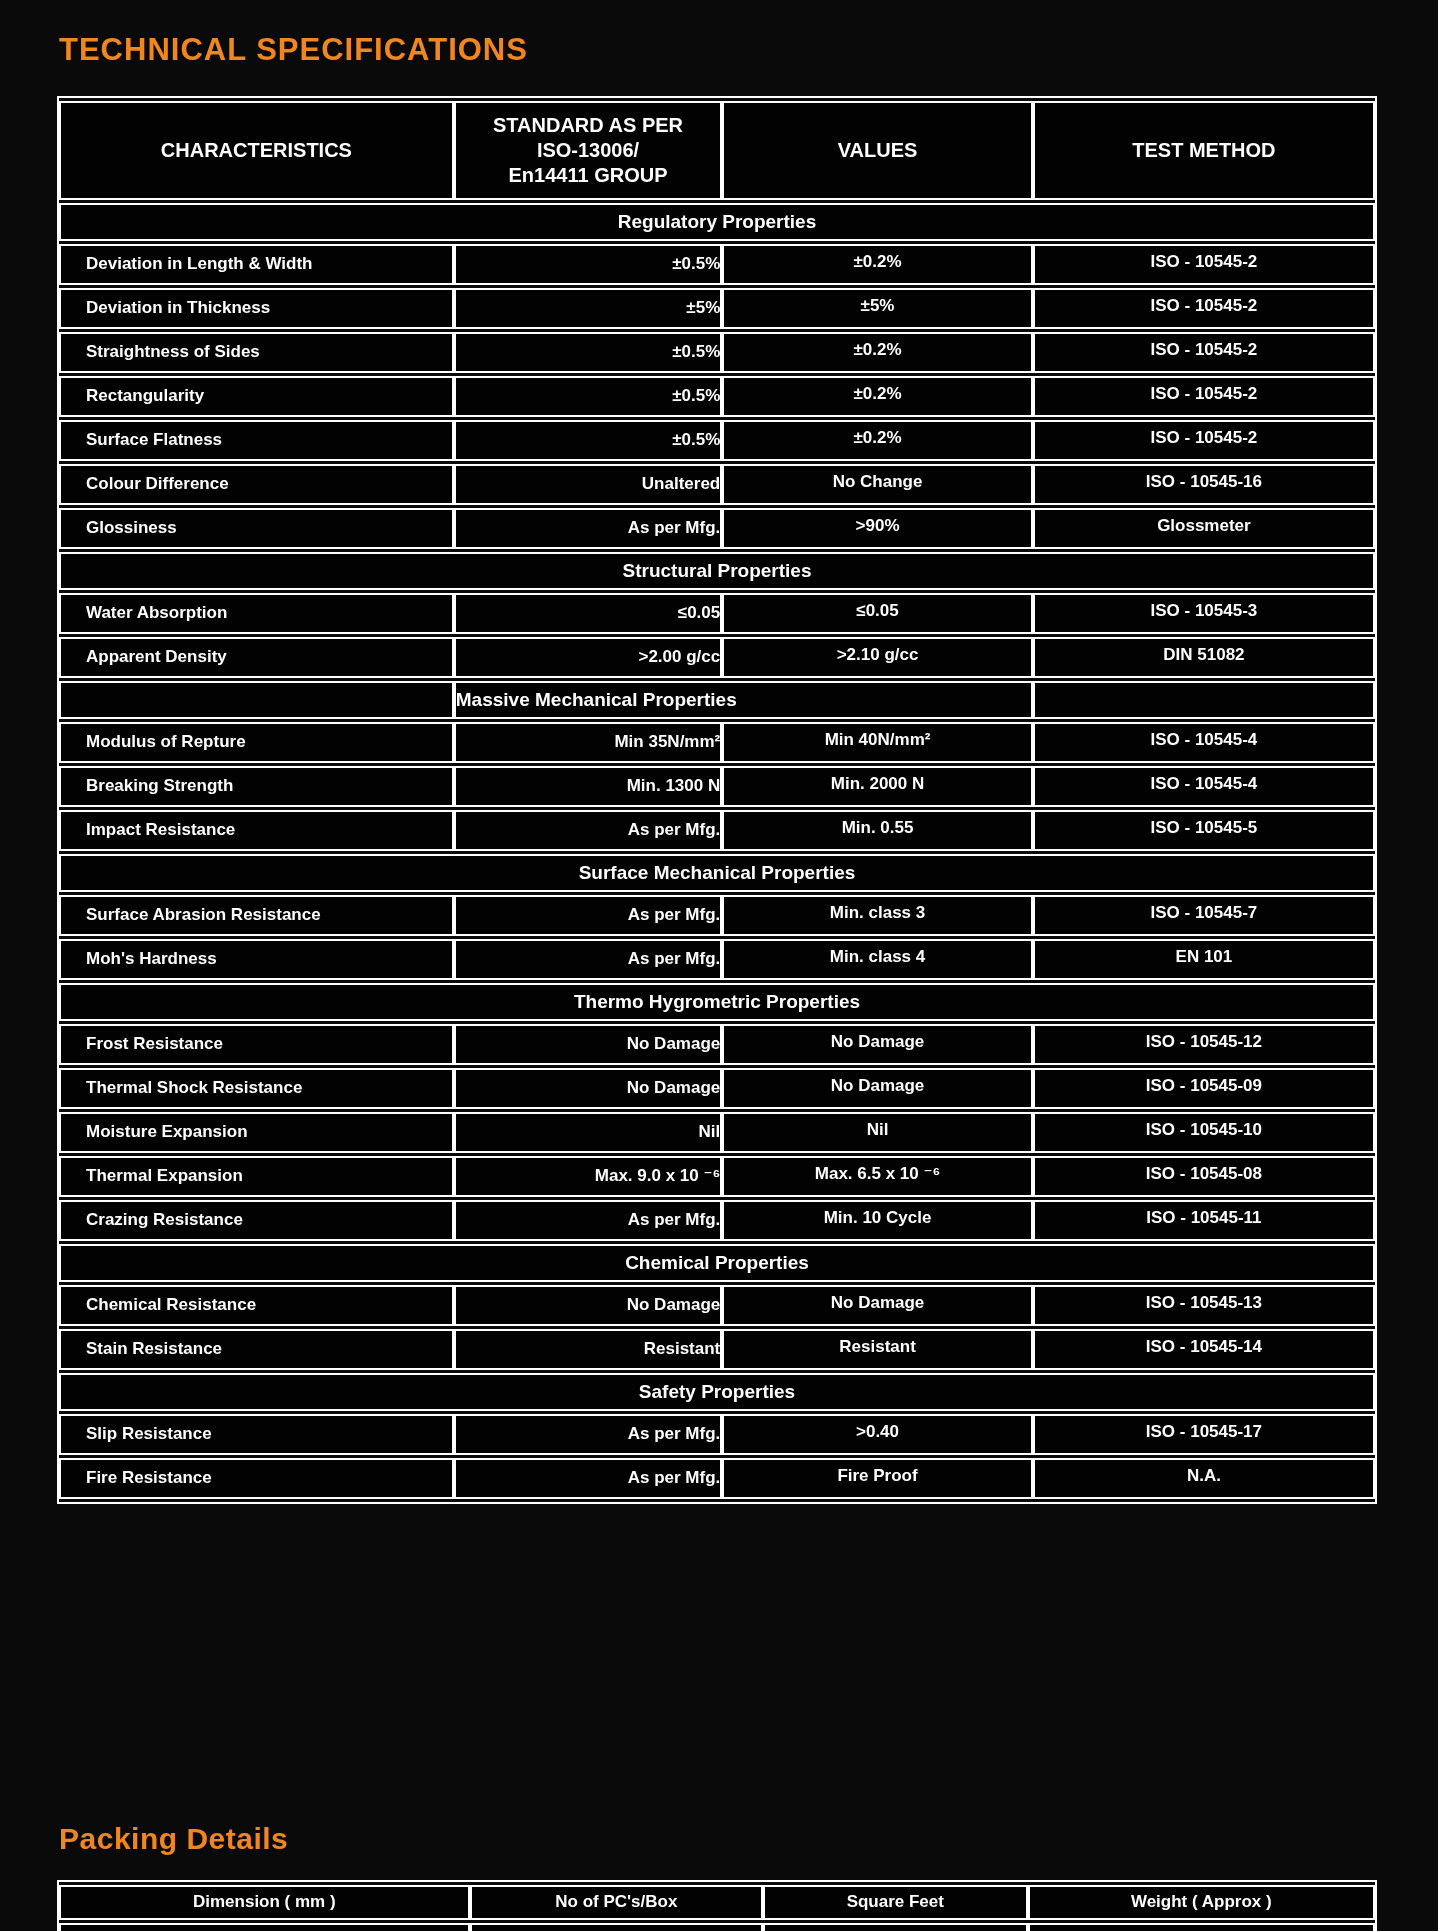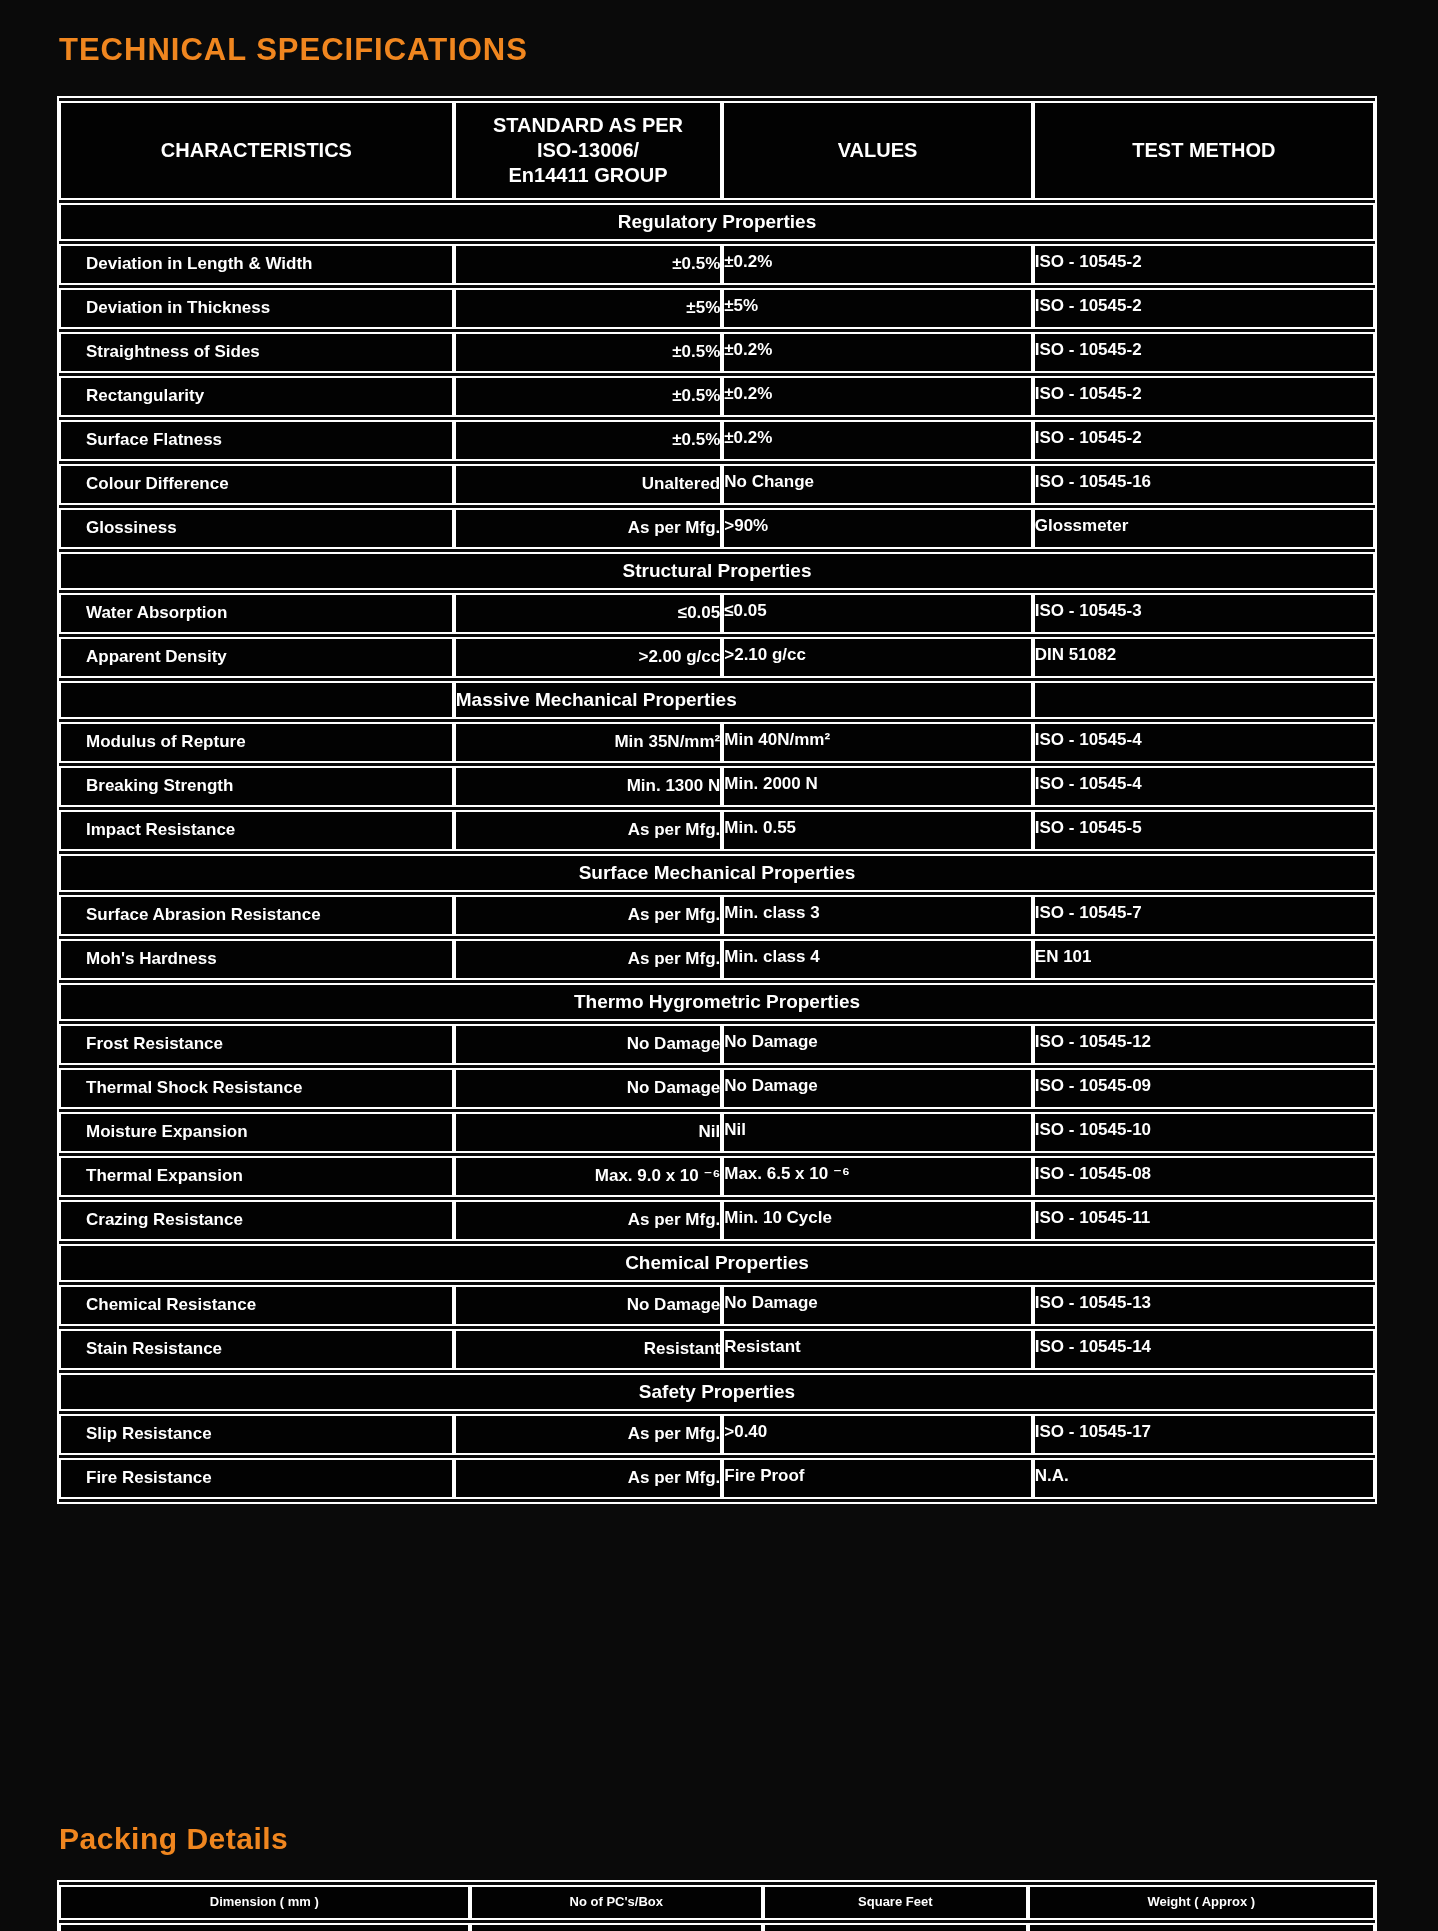--- a/index.html
+++ b/index.html
@@ -68,21 +68,21 @@
   td.standard-cell {
     font-size: 17px;
     line-height: 20px;
     text-align: right;
     padding: 8px 0 9px 47px;
   }
   td.value-cell,
   td.test-method-cell {
     font-size: 17px;
     line-height: 20px;
-    text-align: left;
+    text-align: center;
     padding: 4px 0 9px 0;
   }
   td.section {
     background: #282828;
     text-align: center;
     font-size: 19px;
     line-height: 21px;
     padding: 6px 0 7px 0;
   }
   td.section-mid {
@@ -94,21 +94,21 @@
   }
   td.blank-cell {
     background: #020202;
   }
   table.packing th,
   table.packing td {
     text-align: center;
     padding: 5px 0 6px 0;
   }
   table.packing th {
-    font-size: 13px;
+    font-size: 17px;
     line-height: 20px;
     white-space: normal;
   }
   table.packing td {
     font-size: 17px;
     line-height: 20px;
   }
 </style>
 </head>
 <body>

